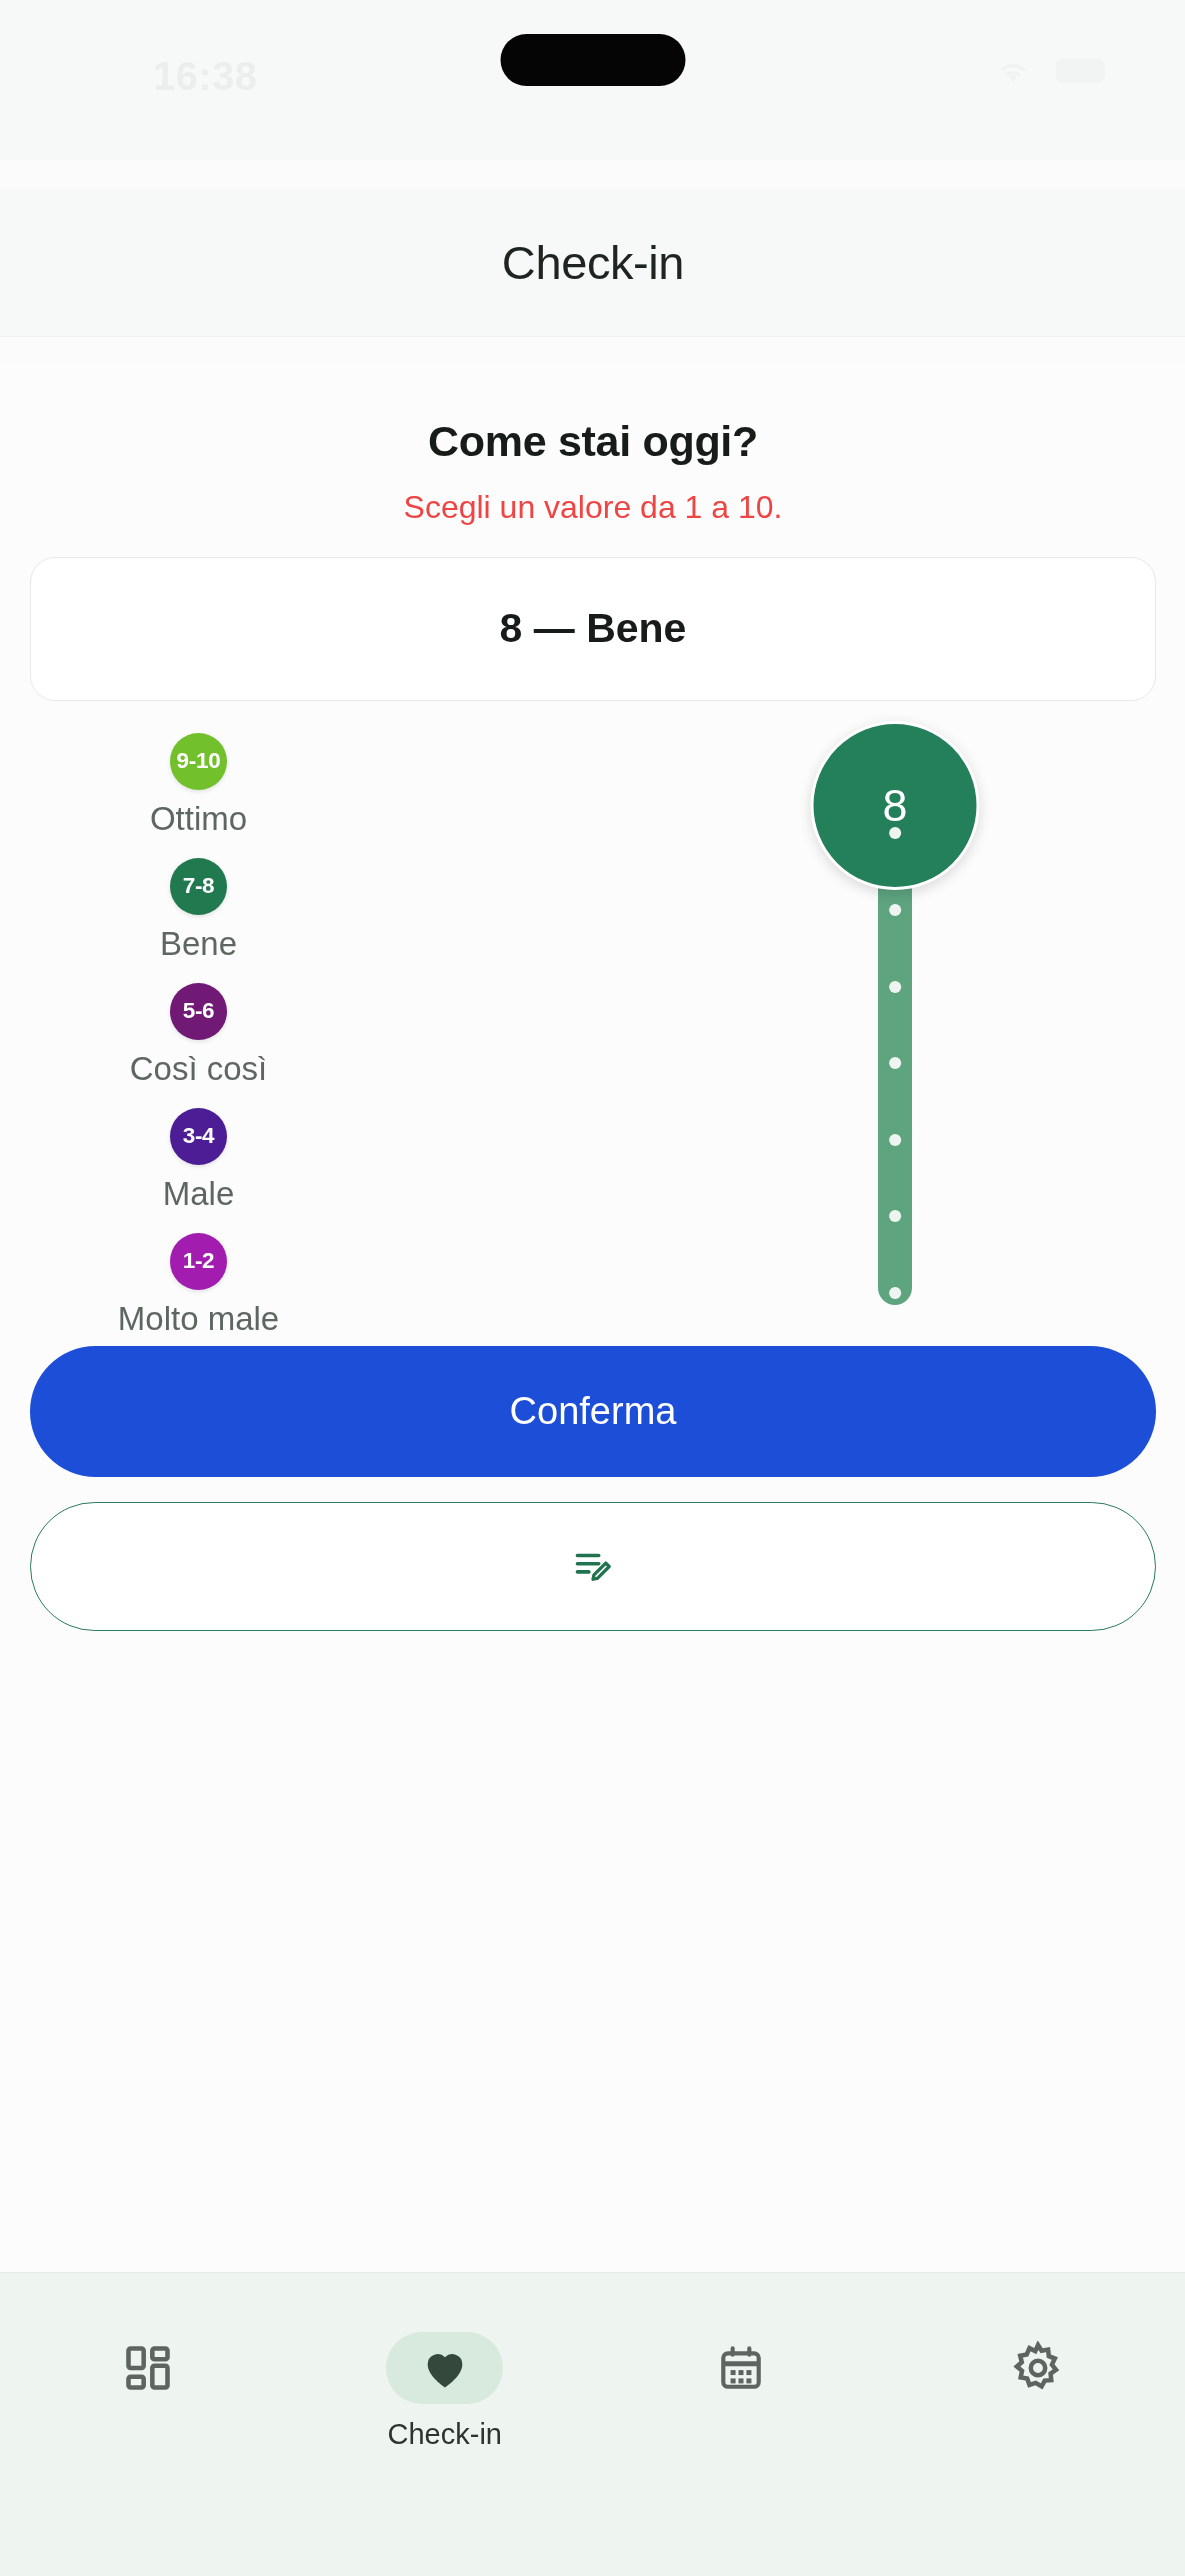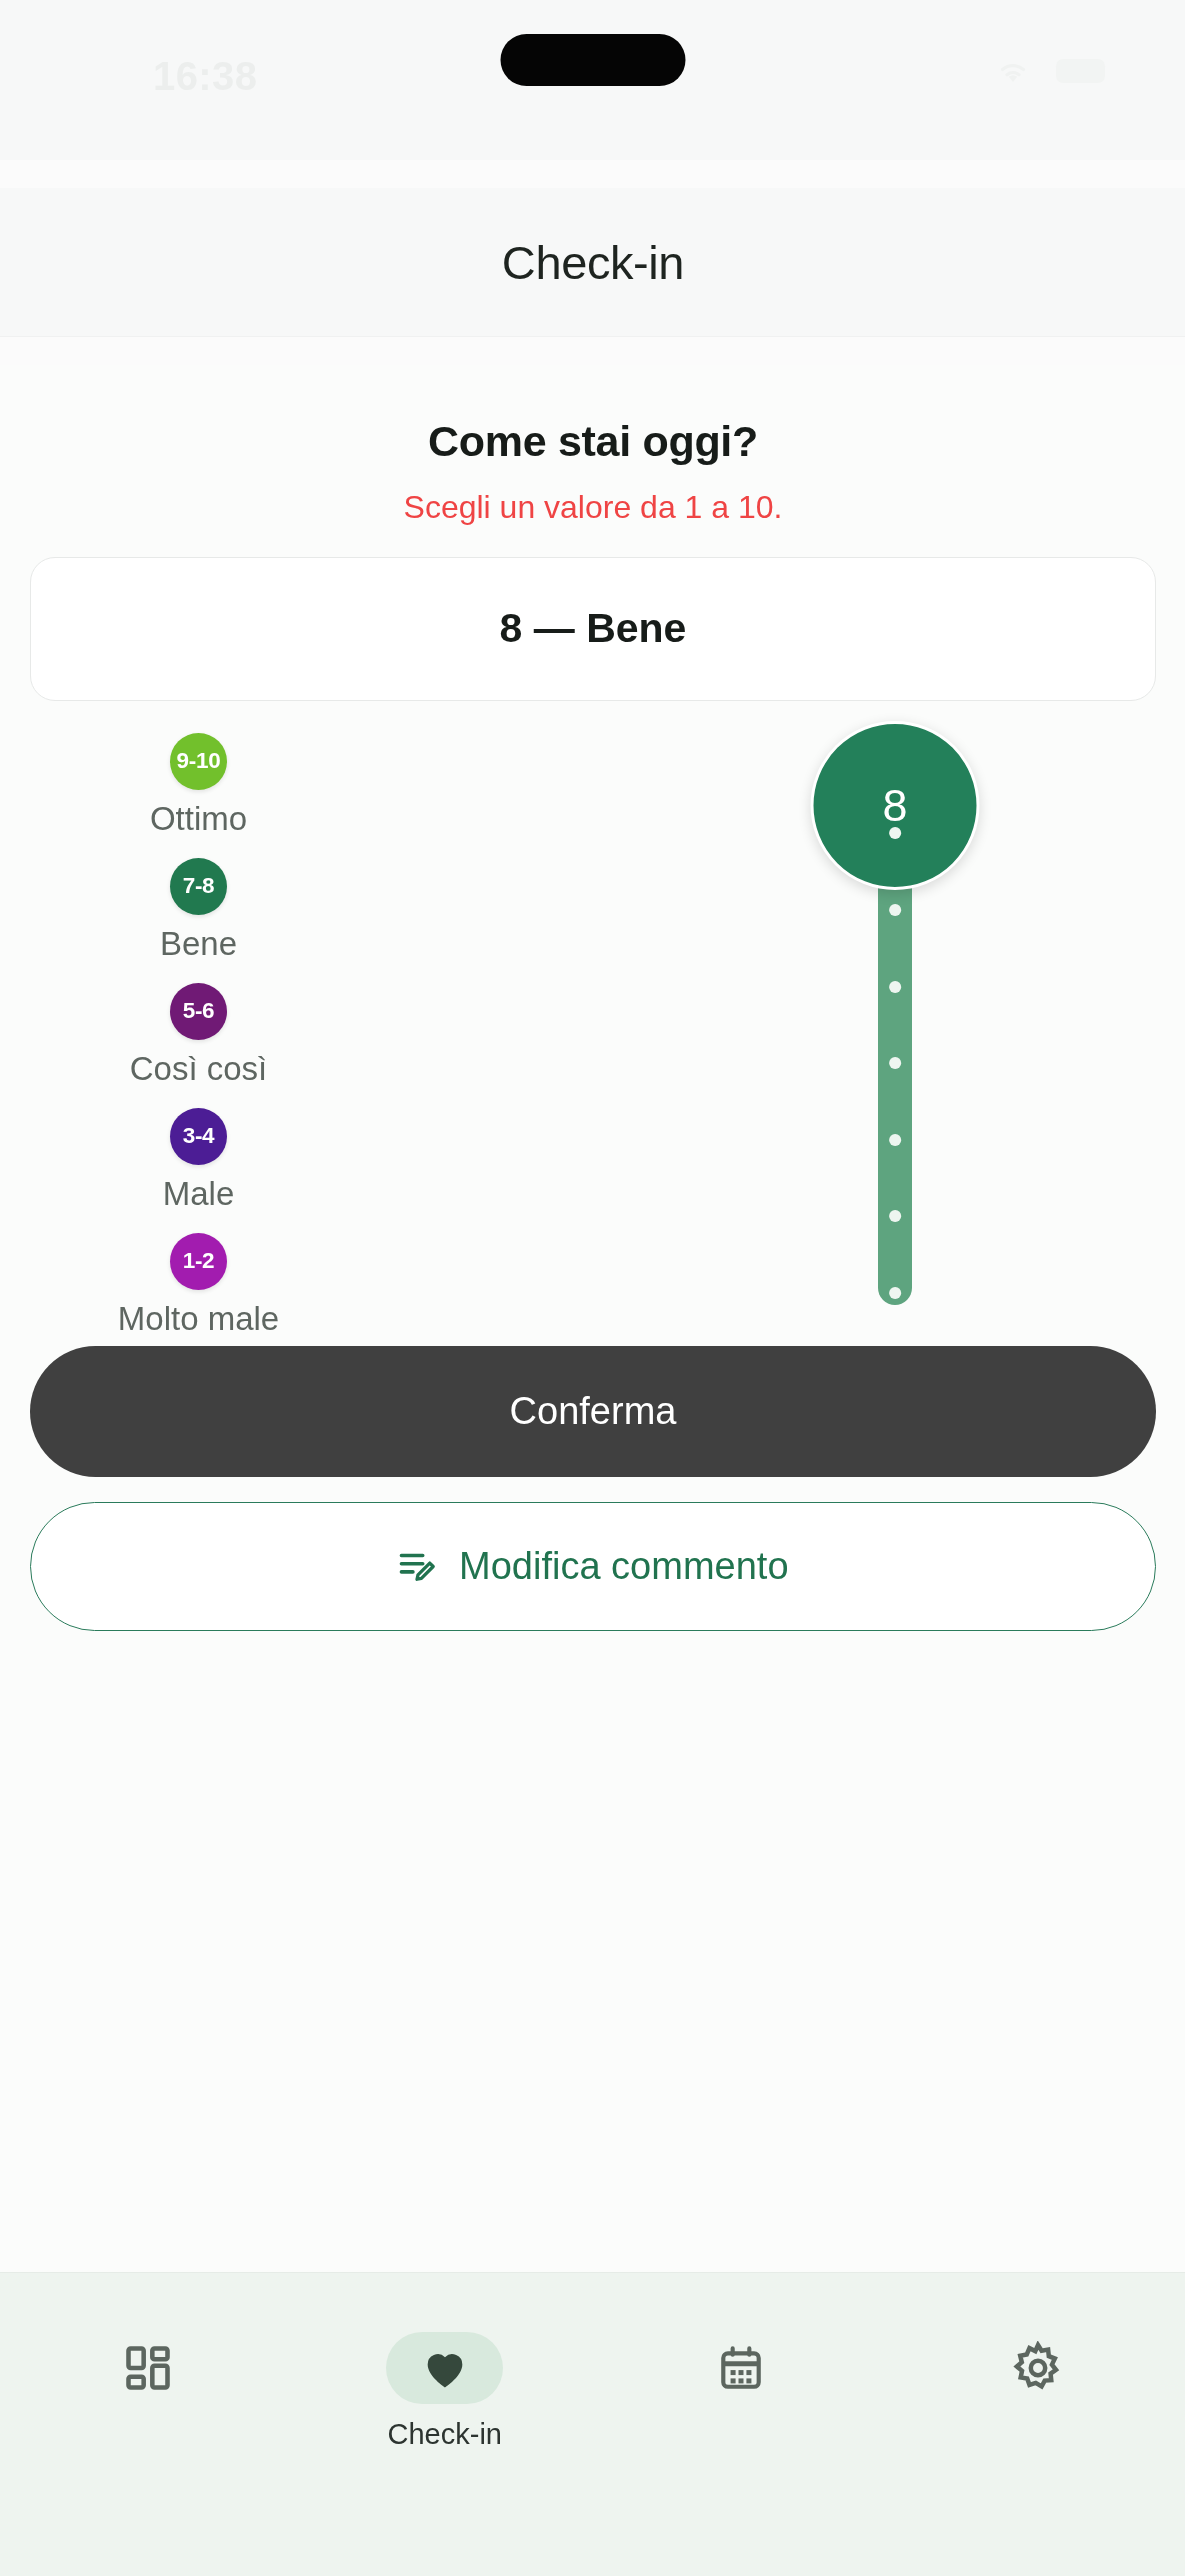--- a/index.html
+++ b/index.html
@@ -149,21 +149,21 @@
     box-shadow: 0 3.6px 12.6px rgba(0,0,0,0.14);
   }
   .thumb-value {
     color: #ffffff; font-size: 45px; font-weight: 400;
   }
 
   
   .actions { padding: 0 30px; margin-top: 23.4px; }
   .btn-primary {
     width: 100%; height: 131px;
-    background: #404040;
+    background: #1d4ed8;
     border: none; border-radius: 66px;
     color: #ffffff; font-size: 38px; font-weight: 400;
     font-family: inherit;
     display: flex; align-items: center; justify-content: center;
     cursor: pointer;
   }
   .btn-secondary {
     width: 100%; height: 129px;
     margin-top: 25px;
     background: #ffffff;
@@ -277,21 +277,20 @@
 
     <div class="actions">
       <button class="btn-primary">Conferma</button>
       <button class="btn-secondary">
         <span class="edit-note-icon">
           <svg width="40" height="36" viewBox="0 0 24 22">
             <path d="M2.5 4h13M2.5 9h13M2.5 14h7" stroke="#21734f" stroke-width="2.2" stroke-linecap="round" fill="none"></path>
             <path d="M19.8 8.6l2.1 2.1-7.2 7.2-2.7.6.6-2.7z" fill="none" stroke="#21734f" stroke-width="2" stroke-linejoin="round"></path>
           </svg>
         </span>
-        <span>Modifica commento</span>
       </button>
     </div>
   </div>
 
   <div class="tabbar" id="tabbar">
       <div class="tab">
         <div class="tab-iconwrap">
           <svg width="52" height="52" viewBox="0 0 24 24" fill="none" stroke="#5c665f" stroke-width="2.1">
             <rect x="3" y="3" width="7" height="9" rx="1"></rect>
             <rect x="14" y="3" width="7" height="5" rx="1"></rect>

